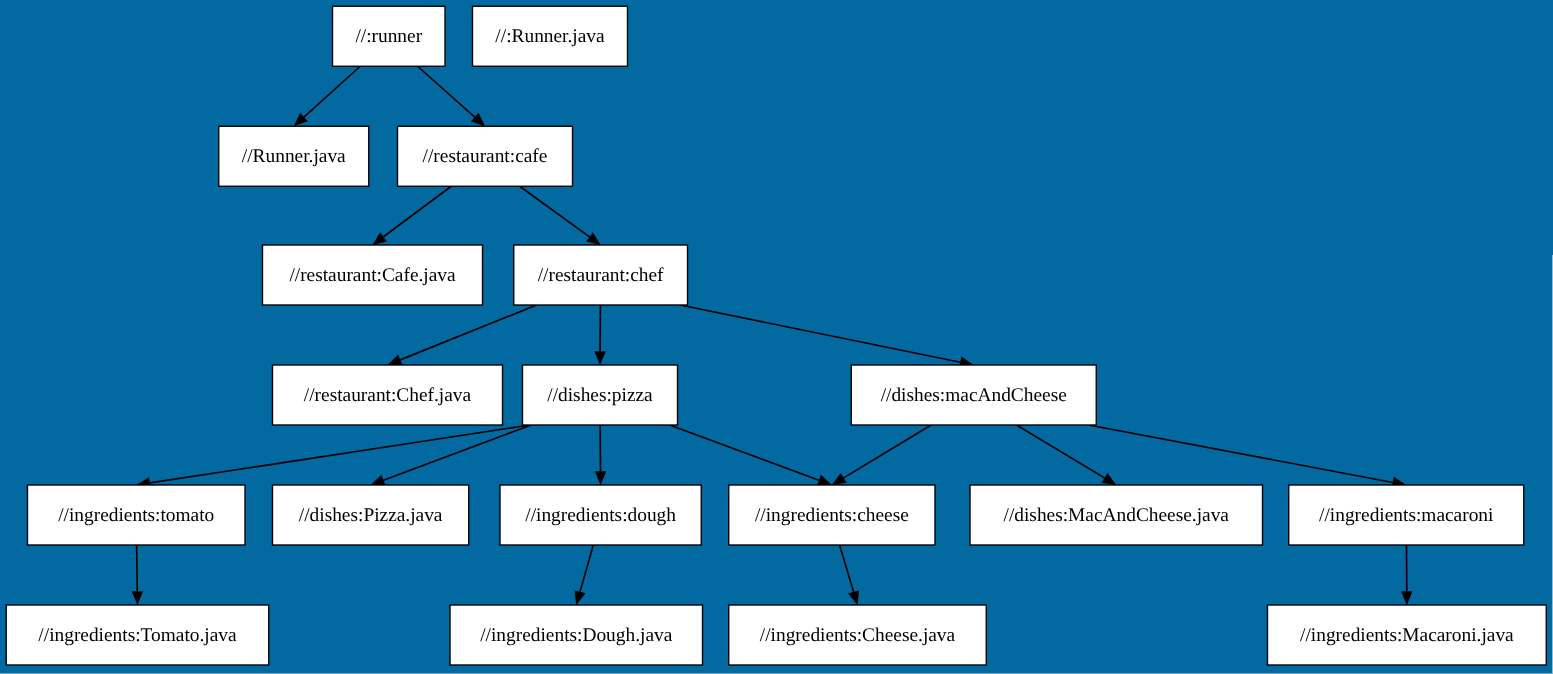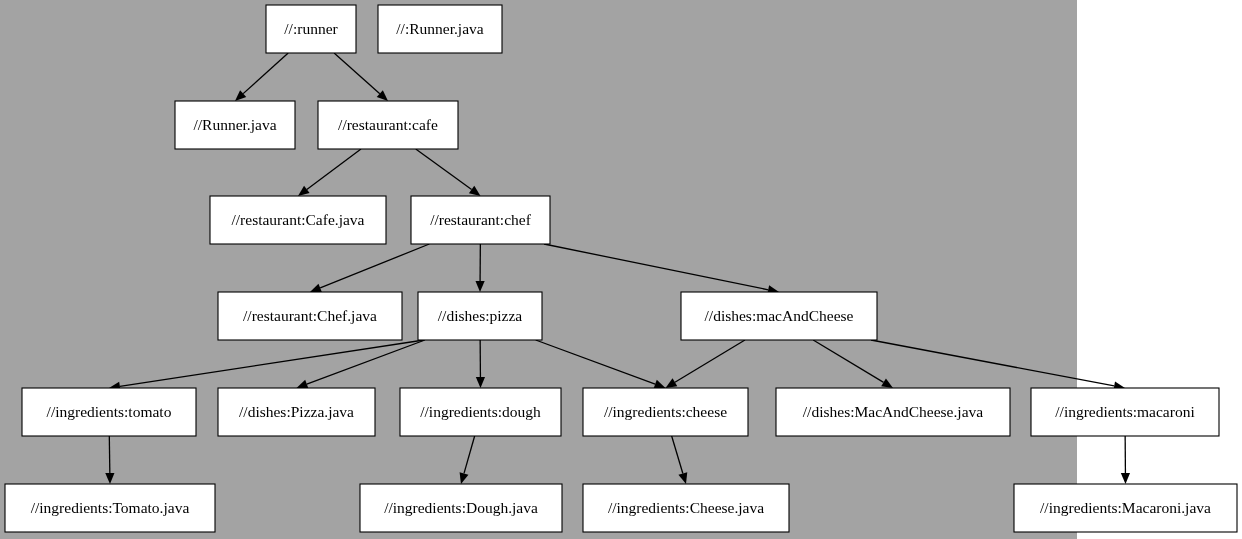--- a/index.html
+++ b/index.html
@@ -9,23 +9,23 @@
     background: #ffffff;
   }
   body {
     width: 1242px;
     height: 539px;
     overflow: hidden;
     font-family: "Liberation Serif", "DejaVu Serif", serif;
   }
   #graph-root {
     position: relative;
-    width: 1077px;
+    width: 1242px;
     height: 539px;
-    background: #a3a3a3;
+    background: #0369a1;
   }
   svg#graph-canvas {
     position: absolute;
     top: 0;
     left: 0;
     width: 1242px;
     height: 539px;
     display: block;
     shape-rendering: geometricPrecision;
   }

